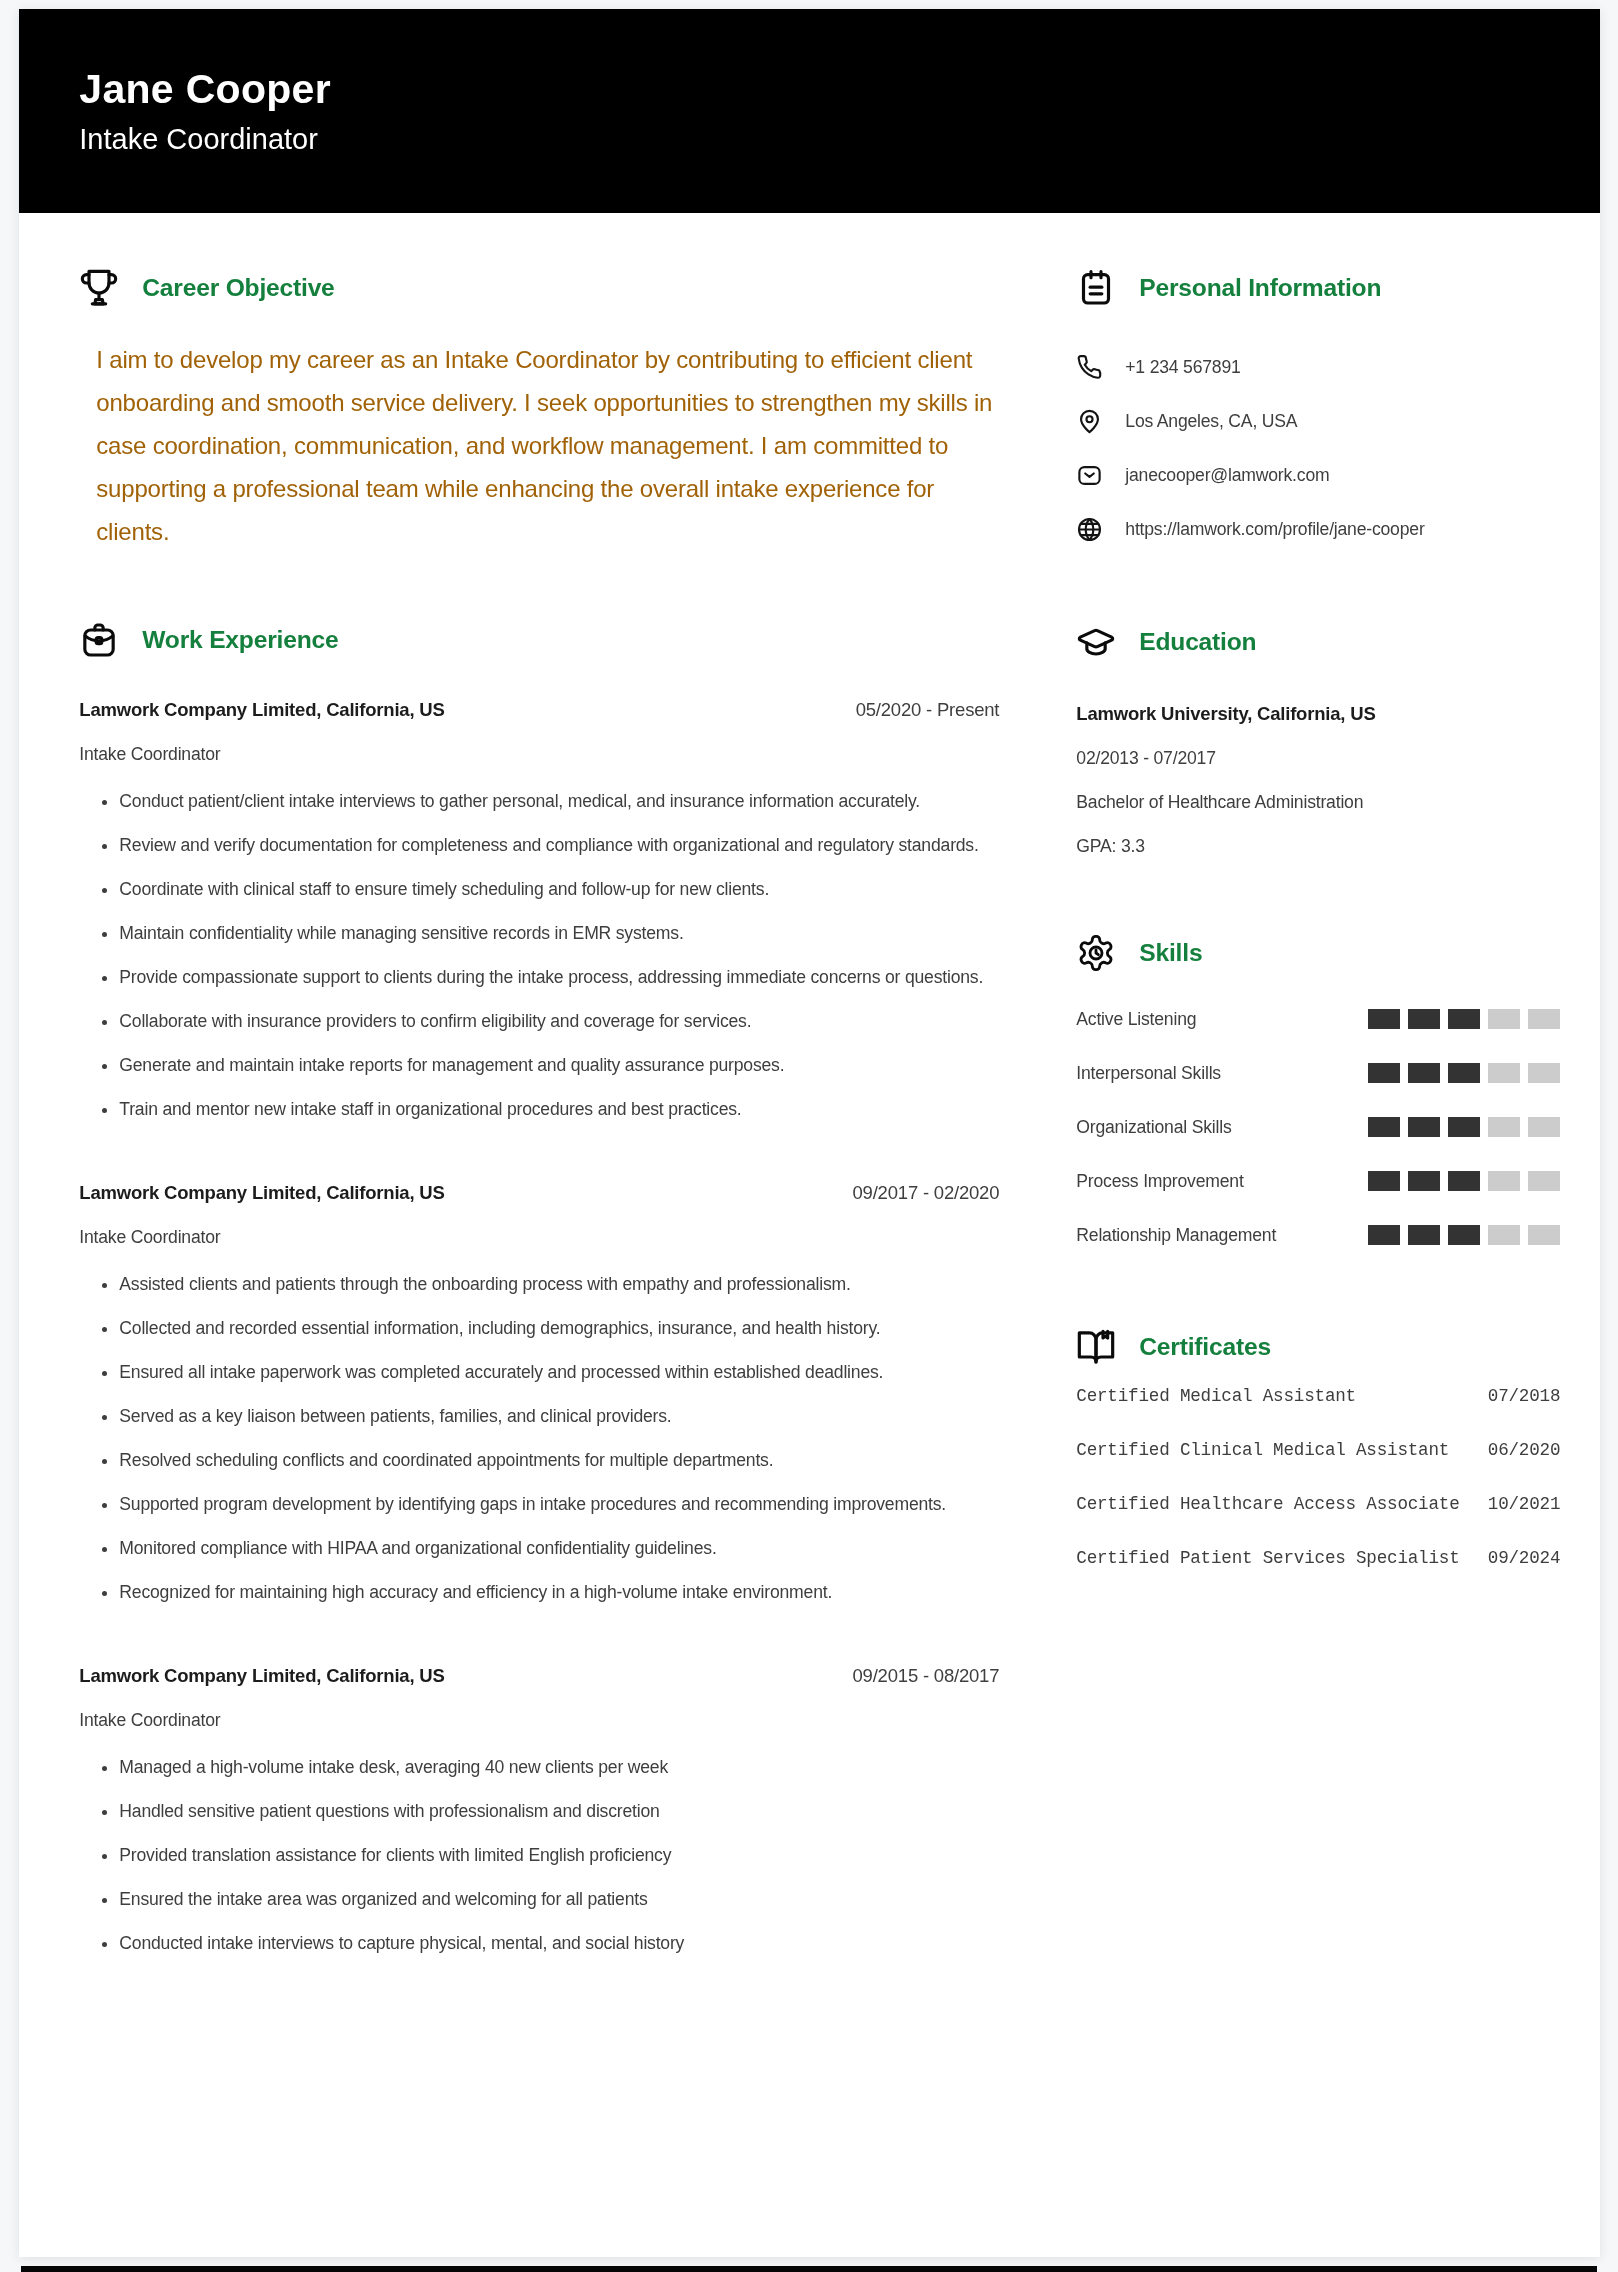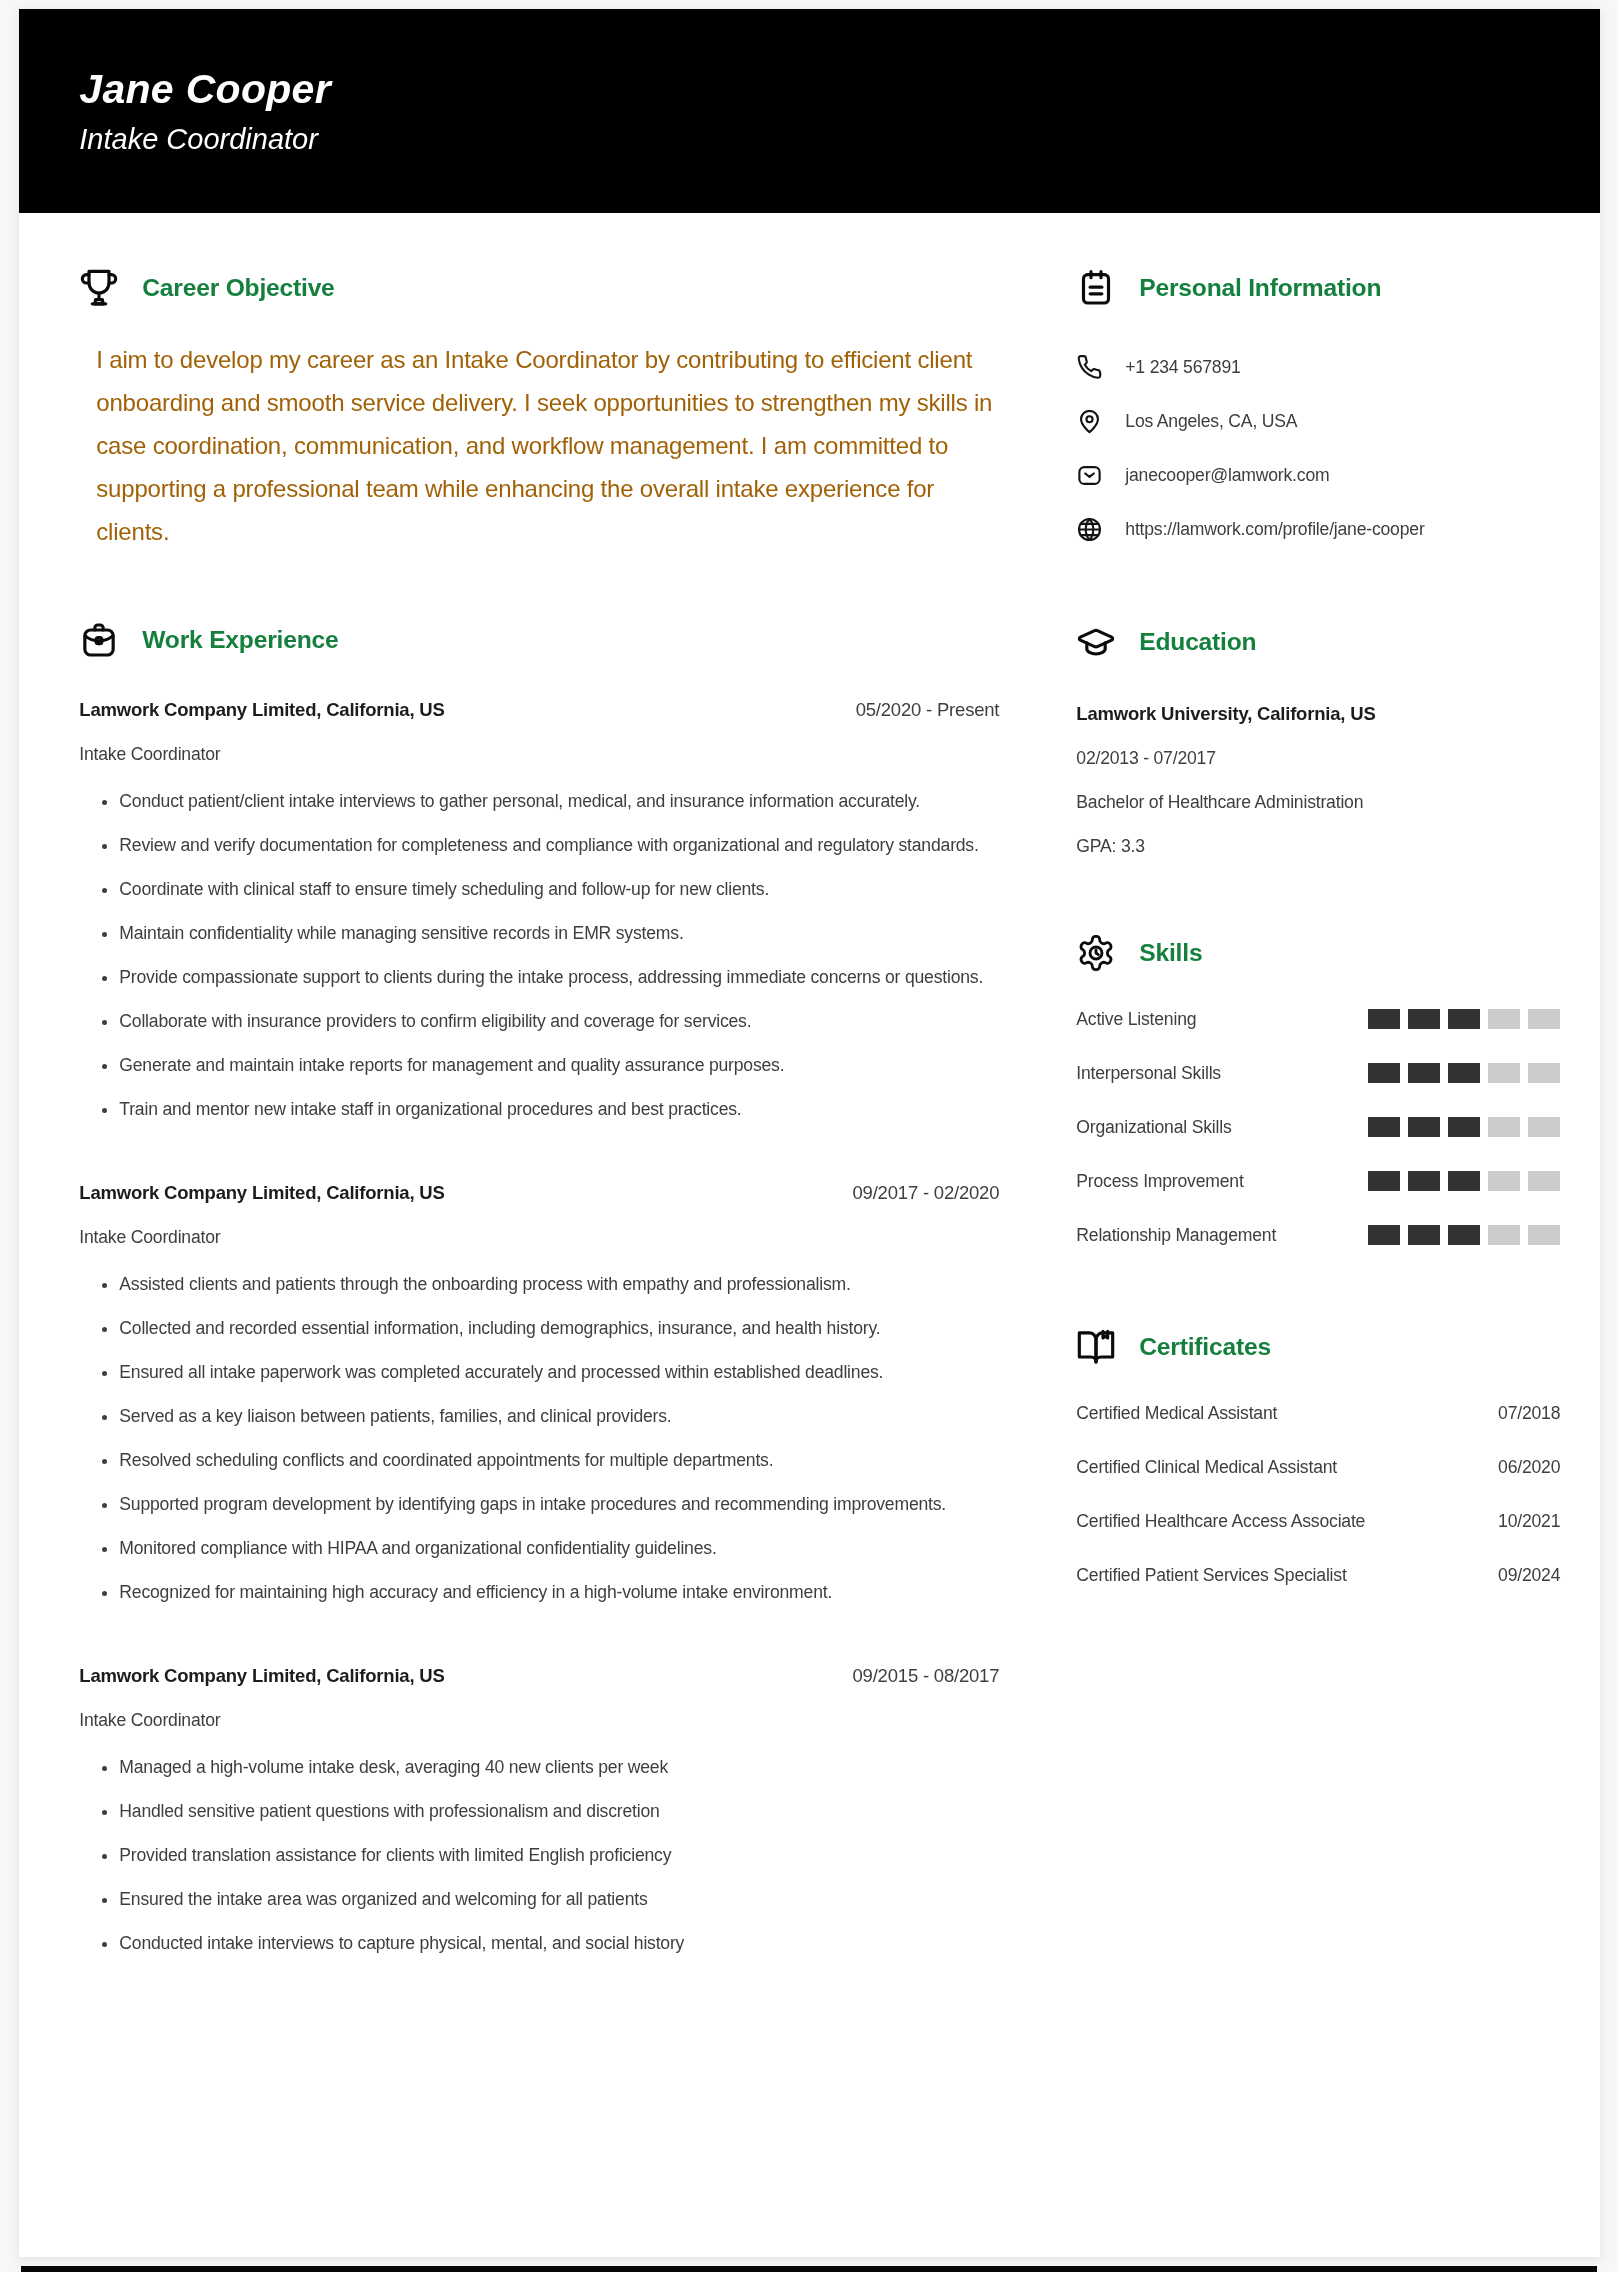--- a/index.html
+++ b/index.html
@@ -15,21 +15,20 @@
   .page {
     position:absolute; left:19.3px; top:8.8px;
     width:1581px; height:2248px;
     background:#ffffff;
     box-shadow:0 1.8px 10.6px rgba(30,40,60,.10);
   }
   .header {
     background:#000000; height:204px;
     display:flex; flex-direction:column; justify-content:center;
     padding-left:60px;
-    font-style:italic;
   }
   .name {
     color:#ffffff; font-size:41px; font-weight:bold;
     margin:0 0 10.6px 0; letter-spacing:0.3px;
   }
   .subtitle { color:#ffffff; font-size:29px; font-weight:400; }
 
   .content {
     display:grid; grid-template-columns:920px 1fr;
     column-gap:77px;
@@ -70,21 +69,21 @@
   .edu-block { margin-top:30px; font-size:17.6px; line-height:44px; letter-spacing:-0.2px; }
   .edu-school { font-weight:bold; color:#1c1c1c; font-size:18.5px; }
 
   .skills-list { margin-top:19.3px; }
   .skill-row { height:54px; display:flex; align-items:center; justify-content:space-between; }
   .skill-name { font-size:17.6px; color:#3e3e3e; letter-spacing:-0.2px; }
   .skill-bar { display:flex; gap:8px; }
   .seg { width:32px; height:20px; }
 
   .cert-list { margin-top:19.3px; }
-  .cert-row { height:54px; display:flex; align-items:center; justify-content:space-between; }
+  .cert-row { height:54px; display:flex; align-items:flex-start; justify-content:space-between;font-family:Liberation Mono, monospace; }
   .cert-name, .cert-date { font-size:17.6px; color:#3e3e3e; letter-spacing:-0.2px; }
 
   .next-page-edge {
     position:absolute; left:21px; right:21px; top:2266px; height:6.2px;
     background:#060606;
   }
 </style>
 </head>
 <body>
 

